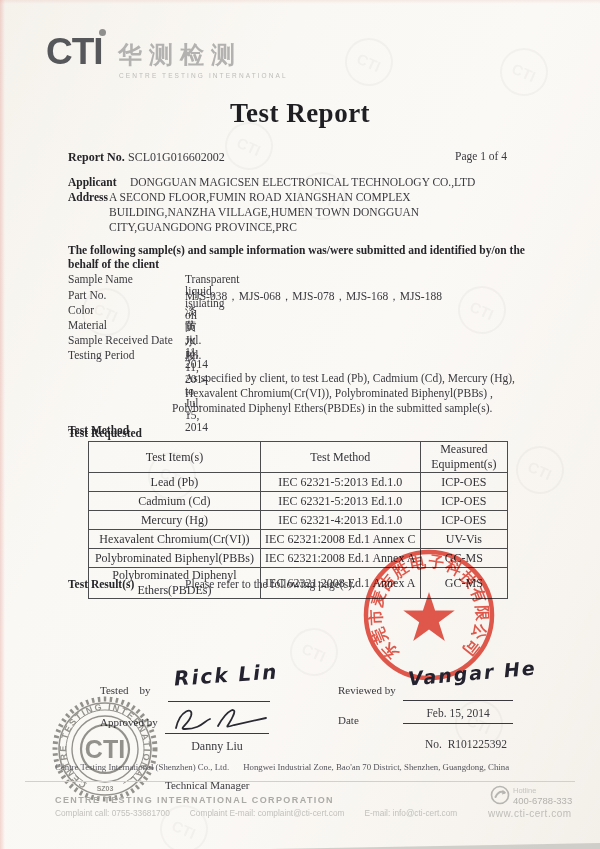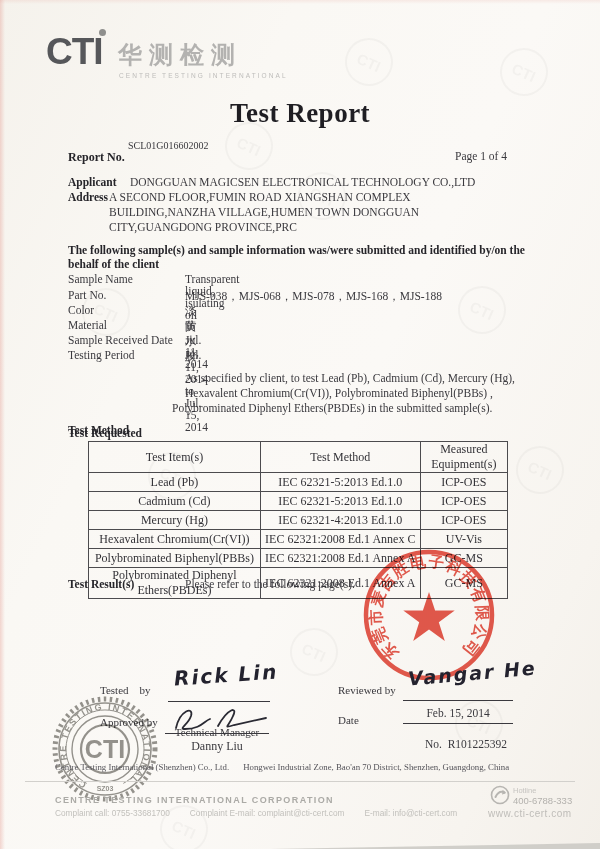--- a/index.html
+++ b/index.html
@@ -91,21 +91,21 @@
   <div class="abs" style="left:46px;top:33px;">
     <span class="logo-cti">CTI</span>
     <span class="logo-dot abs" style="left:53px;top:-4px;"></span>
   </div>
   <div class="abs logo-cn" style="left:118px;top:43px;">华测检测</div>
   <div class="abs logo-sub" style="left:119px;top:72px;">CENTRE TESTING INTERNATIONAL</div>
 
   <div class="abs title" style="left:0;top:98px;width:600px;text-align:center;">Test Report</div>
 
   <div class="abs lbl" style="left:68px;top:150px;font-size:12px;">Report No.</div>
-  <div class="abs val" style="left:128px;top:140px;font-size:10px;">SCL01G016602002</div>
+  <div class="abs val" style="left:128px;top:150px;font-size:12px;">SCL01G016602002</div>
   <div class="abs val" style="left:455px;top:150px;font-size:11.5px;">Page 1 of 4</div>
 
   <div class="abs lbl small" style="left:68px;top:176px;">Applicant</div>
   <div class="abs val small" style="left:109px;top:176px;padding-left:21px;">DONGGUAN MAGICSEN ELECTRONICAL TECHNOLOGY CO.,LTD</div>
   <div class="abs lbl small" style="left:68px;top:191px;">Address</div>
   <div class="abs val small" style="left:109px;top:191px;">A SECOND FLOOR,FUMIN ROAD XIANGSHAN COMPLEX</div>
   <div class="abs val small" style="left:109px;top:206px;">BUILDING,NANZHA VILLAGE,HUMEN TOWN DONGGUAN</div>
   <div class="abs lbl" style="left:68px;top:243px;width:478px;font-size:11.5px;line-height:14px;">The following sample(s) and sample information was/were submitted and identified by/on the behalf of the client</div>
 
   <div class="abs val small" style="left:109px;top:221px;">CITY,GUANGDONG PROVINCE,PRC</div>
@@ -205,21 +205,21 @@
   <div class="abs sigline" style="left:168px;top:701px;width:102px;"></div>
   <div class="abs sig" style="left:174px;top:663px;font-size:20px;transform:rotate(-4deg);letter-spacing:2px;">Rick Lin</div>
 
   <div class="abs val" style="left:100px;top:716px;font-size:11px;">Approved by</div>
   <div class="abs sigline" style="left:165px;top:733px;width:104px;"></div>
   <svg class="abs" style="left:168px;top:702px;" width="104" height="32" viewBox="0 0 104 32">
     <path d="M8 26 C12 8 26 4 23 14 C20 23 10 27 17 27 C33 27 36 19 42 17" fill="none" stroke="#2a2a33" stroke-width="1.8" stroke-linecap="round"></path>
     <path d="M50 24 C60 6 70 4 65 14 C61 24 54 27 66 23 L98 16" fill="none" stroke="#2a2a33" stroke-width="1.8" stroke-linecap="round"></path>
   </svg>
   <div class="abs val" style="left:165px;top:739px;width:104px;text-align:center;font-size:12px;">Danny Liu</div>
-  <div class="abs val" style="left:165px;top:726px;width:104px;text-align:center;font-size:11px;">Technical Manager</div>
+  <div class="abs val" style="left:165px;top:779px;width:104px;font-size:11px;">Technical Manager</div>
 
   <svg class="abs" style="left:48px;top:692px;mix-blend-mode:multiply;opacity:.82;" width="114" height="114" viewBox="0 0 114 114">
     <g transform="translate(57,57)" stroke="#7f7e79" fill="none">
       <circle r="50" stroke-width="5" stroke-dasharray="2.5 3.5"></circle>
       <circle r="46" stroke-width="1.6"></circle>
       <circle r="33" stroke-width="1.4"></circle>
       <circle r="24" stroke-width="2.2"></circle>
       <path id="sealArc" d="M -18.3 34.4 A 39 39 0 1 1 18.3 34.4"></path>
       <text font-size="9" font-weight="bold" fill="#7f7e79" stroke="none" font-family="Liberation Sans, sans-serif" letter-spacing="1">
         <textPath href="#sealArc" textLength="200" lengthAdjust="spacing">CENTRE TESTING INTERNATIONAL</textPath>

